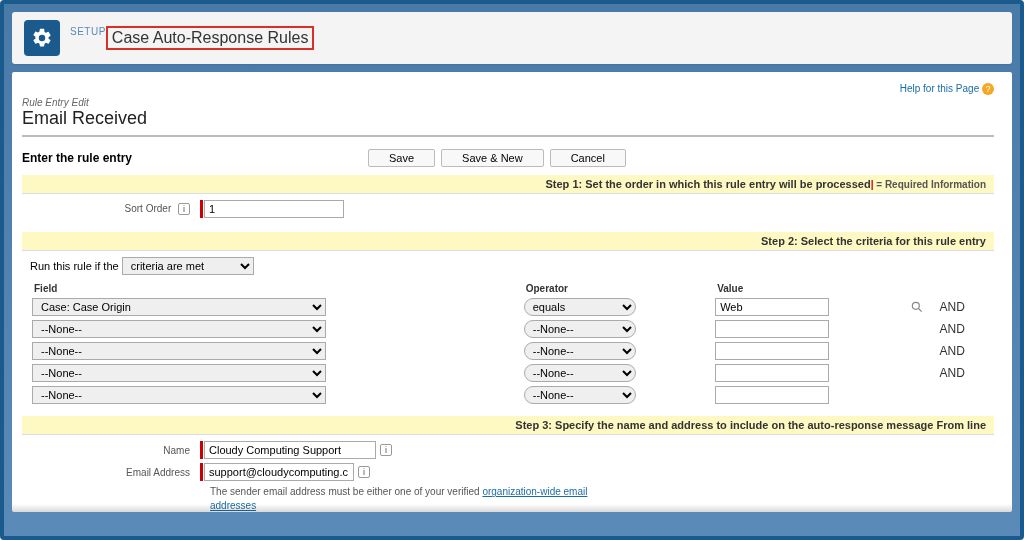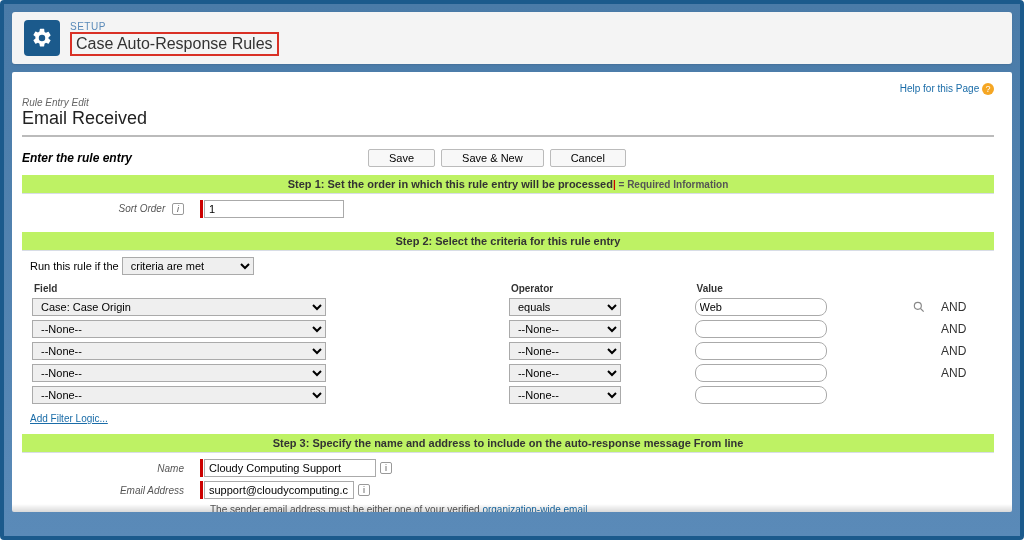--- a/index.html
+++ b/index.html
@@ -1,50 +1,50 @@
 <!DOCTYPE html>
 <html><head>
 <meta charset="utf-8">
 <style>
 * { box-sizing: border-box; margin: 0; padding: 0; }
 body { font-family: Arial, Helvetica, sans-serif; font-size: 11px; background: #fff; }
 .outer-frame { border: 4px solid #1b5a8c; border-radius: 4px; width: 1024px; height: 540px; position: relative; background: linear-gradient(to bottom, #4a7ba8 0%, #5a8ab8 100%); padding: 8px; }
 .header-card { background: #f4f4f4; border-radius: 3px; padding: 8px 12px; display: flex; align-items: center; gap: 10px; margin-bottom: 8px; box-shadow: 0 1px 2px rgba(0,0,0,0.1); }
 .gear-tile { width: 36px; height: 36px; background: #1b5a8c; border-radius: 4px; display: flex; align-items: center; justify-content: center; }
-.header-text { display: flex; flex-direction: column; }
+.header-text { display: flex; flex-direction: row; }
 .setup-label { font-size: 10px; color: #5a8ab8; letter-spacing: 0.5px; }
 .page-title { font-size: 16px; color: #333; border: 2px solid #d93025; padding: 1px 4px; display: inline-block; }
 .content-card { background: #fff; border-radius: 2px; height: 440px; overflow: hidden; position: relative; }
 .scroll-area { height: 100%; overflow-y: auto; padding: 8px 18px 8px 10px; }
 .scroll-area::-webkit-scrollbar { width: 14px; }
 .scroll-area::-webkit-scrollbar-track { background: #f0f0f0; }
 .scroll-area::-webkit-scrollbar-thumb { background: #c0c0c0; border-radius: 7px; }
 .help-row { text-align: right; padding: 2px 0; }
 .help-link { color: #1a6ca8; font-size: 10px; text-decoration: none; }
 .help-icon { display: inline-block; width: 12px; height: 12px; background: #f5a623; border-radius: 50%; color: #fff; font-size: 9px; text-align: center; line-height: 12px; vertical-align: middle; }
 .breadcrumb { font-size: 10px; color: #666; font-style: italic; }
 .record-title { font-size: 18px; color: #222; margin-bottom: 6px; }
 .hr { border-top: 2px solid #bbb; margin: 4px 0 8px 0; }
 .section-actions { display: flex; align-items: center; gap: 6px; background: #fff; padding: 4px 0 8px 0;}
-.section-actions .section-title { font-weight: bold; font-size: 12px; flex: 0 0 auto; margin-right: 230px; font-style: italic; }
+.section-actions .section-title { font-weight: bold; font-size: 12px; flex: 0 0 auto; margin-right: 230px; }
 .btn { background: #f8f8f8; border: 1px solid #bbb; border-radius: 2px; padding: 2px 20px; font-size: 11px; cursor: pointer; }
-.step-header { background: #bef264; border-bottom: 1px solid #d8dde6; padding: 3px 8px; font-weight: bold; font-size: 11px; color: #333; display: flex; justify-content: center; align-items: center;}
+.step-header { background: #fef9c3; border-bottom: 1px solid #d8dde6; padding: 3px 8px; font-weight: bold; font-size: 11px; color: #333; display: flex; justify-content: flex-end; align-items: center;}
 .step-body { padding: 6px 8px 10px 8px; }
 .form-row { display: flex; align-items: center; margin-bottom: 4px; }
-.form-label { width: 170px; text-align: right; padding-right: 16px; font-size: 10px; color: #555; font-style: italic; }
+.form-label { width: 170px; text-align: right; padding-right: 10px; font-size: 10px; color: #555; }
 .req-bar { display: inline-block; width: 3px; height: 18px; background: #c00; vertical-align: middle; margin-right: 1px; }
 input[type=text], select { font-size: 11px; padding: 1px 4px; border: 1px solid #aaa; height: 18px; }
 .sort-input { width: 140px; }
 .criteria-select { width: 132px; }
 .criteria-table { width: 100%; border-collapse: collapse; margin-top: 4px; }
 .criteria-table th { text-align: left; font-size: 10px; font-weight: bold; padding: 2px 4px; color: #333; margin-left: 8px;}
 .criteria-table td { padding: 2px 2px; vertical-align: middle; }
 .field-select { width: 294px; }
-.op-select { width: 112px; }
-.val-input { width: 132px; border-radius: 8px; }
+.op-select { width: 112px; border-radius: 9px; }
+.val-input { width: 114px; }
 .and-text { font-size: 12px; color: #333; padding-left: 8px; }
 .lookup-icon { display: inline-block; width: 14px; height: 14px; vertical-align: middle; cursor: pointer;}
 .link-text { color: #1a6ca8; text-decoration: underline; font-size: 10px; cursor: pointer; }
 .info-icon { display: inline-block; width: 12px; height: 12px; border: 1px solid #999; border-radius: 2px; text-align: center; font-size: 9px; color: #555; line-height: 11px; background: #fff; cursor: help; margin-left: 4px;}
 .helper-text { font-size: 10px; color: #555; margin-left: 180px; max-width: 400px; line-height: 1.4; margin-top: 2px;}
 .helper-text .link-inline { color: #1a6ca8; text-decoration: underline; }
 .required-legend { font-size: 10px; color: #555; }
 .required-legend .bar { color: #c00; font-weight: bold; }
 .shadow-bottom { position: absolute; bottom: 0; left: 0; right: 0; height: 8px; background: linear-gradient(to top, rgba(0,0,0,0.15), transparent); pointer-events: none;}
 </style>
@@ -142,23 +142,20 @@
               </tr>
               <tr>
                 <td><select class="field-select"><option>--None--</option></select></td>
                 <td><select class="op-select"><option>--None--</option></select></td>
                 <td><input type="text" class="val-input" value="" style=""></td>
                 <td></td>
                 <td class="and-text"></td>
               </tr>
             </tbody>
         </table>
-        <div style="margin-top:6px;">
-          <span class="link-text">Add Filter Logic...</span>
-        </div>
       </div>
 
       <div class="step-header">Step 3: Specify the name and address to include on the auto-response message From line</div>
       <div class="step-body">
         <div class="form-row">
           <div class="form-label">Name</div>
           <span class="req-bar"></span>
           <input type="text" style="width: 172px;" value="Cloudy Computing Support">
           <span class="info-icon">i</span>
         </div>

